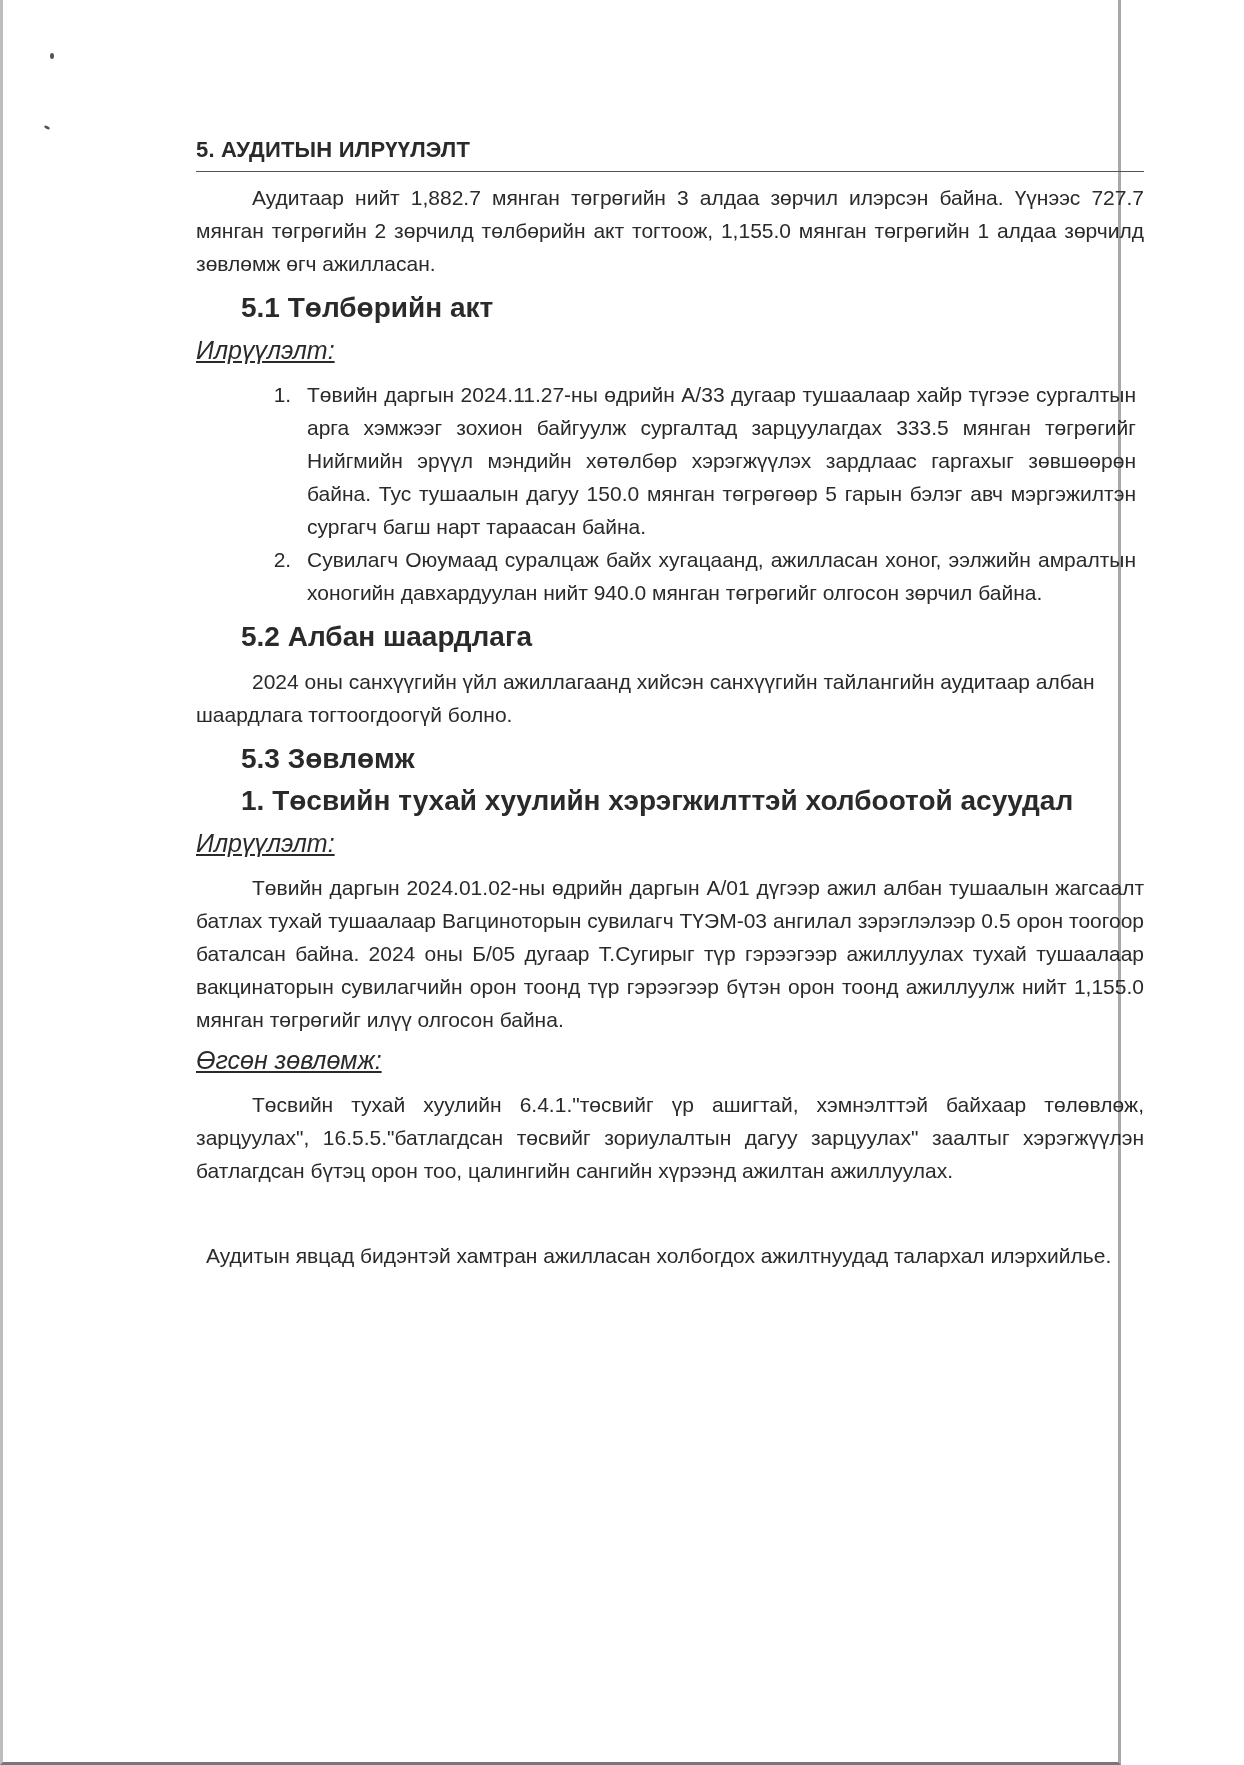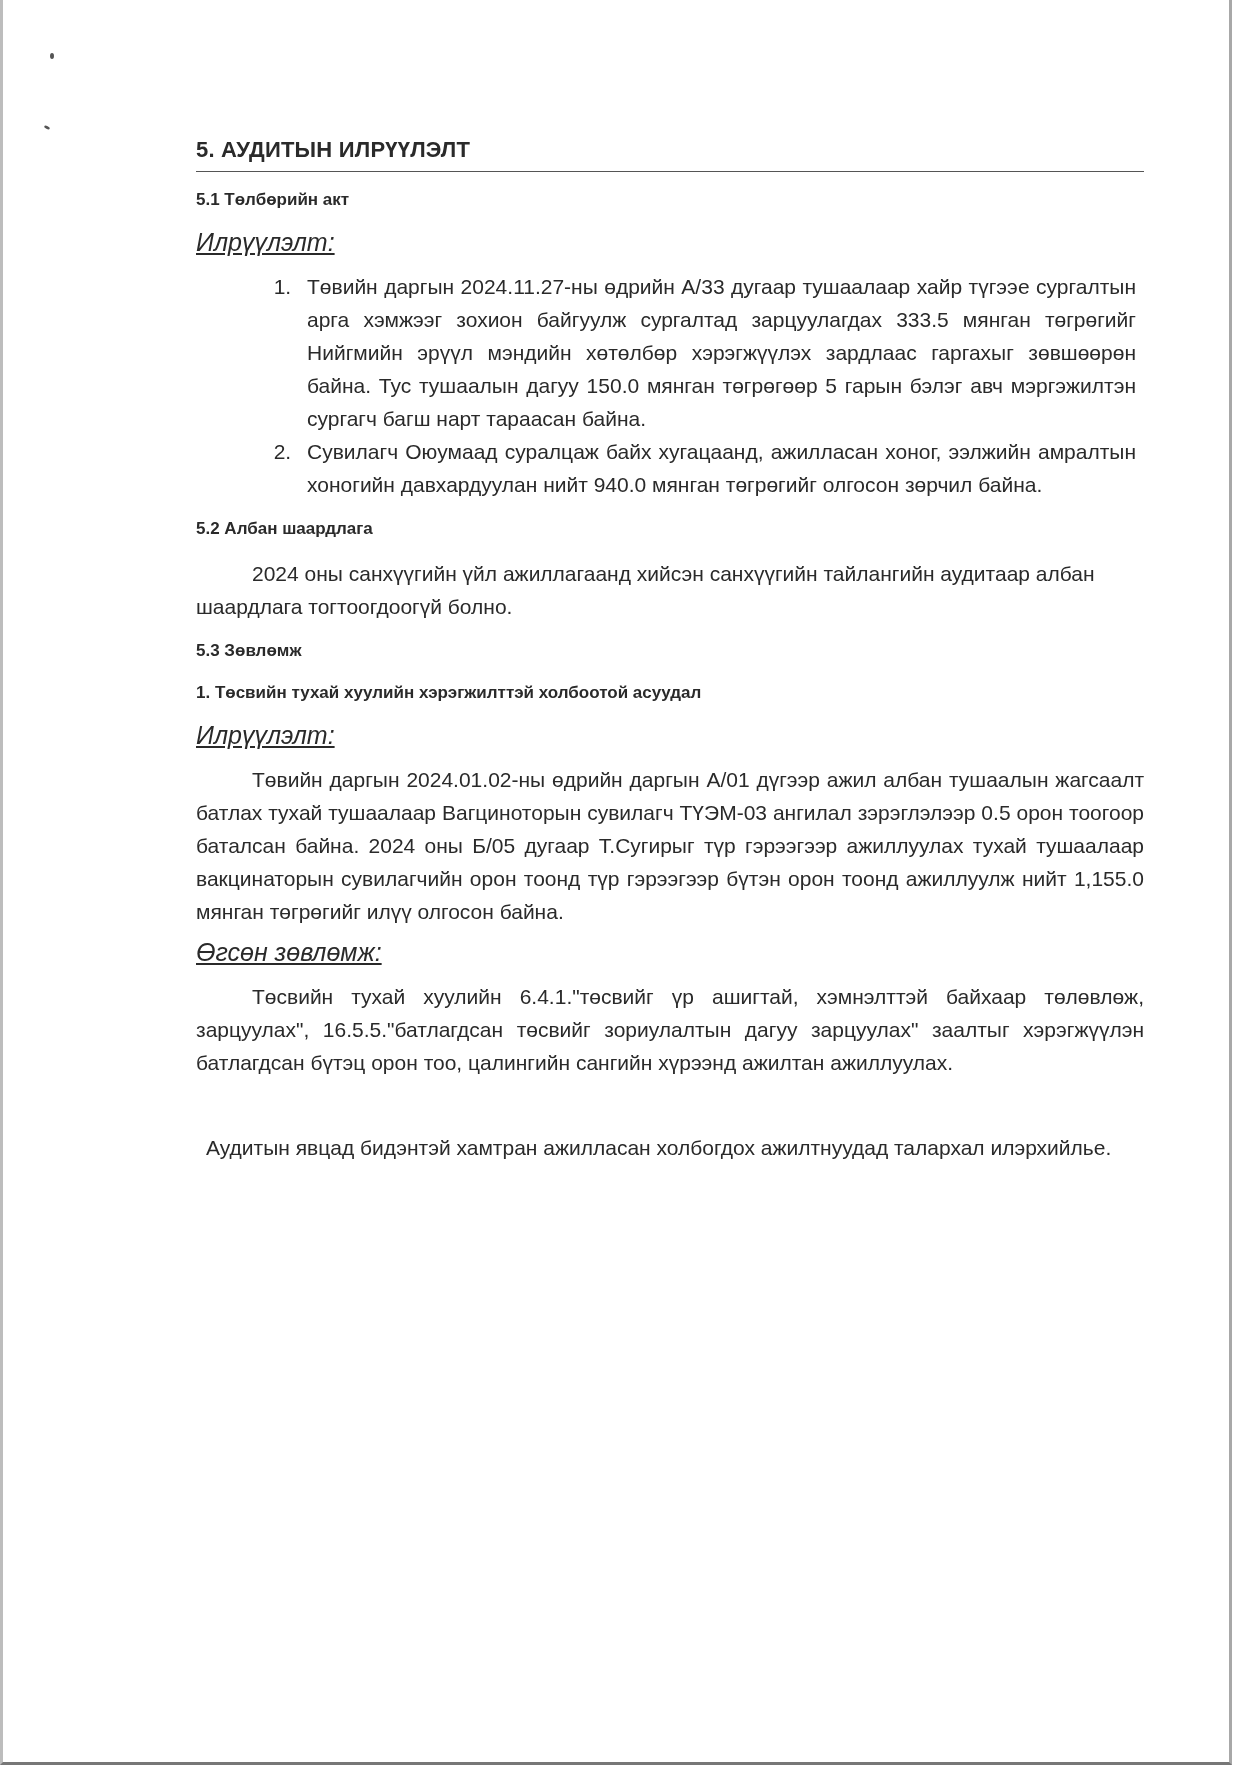--- a/index.html
+++ b/index.html
@@ -1,56 +1,57 @@
 <!DOCTYPE html>
 <html><head>
 <meta charset="utf-8">
 <style>
   html, body { margin: 0; padding: 0; background: #ffffff; }
   body {
     width: 1244px; height: 1765px; position: relative; overflow: hidden;
     font-family: "Liberation Sans", sans-serif; color: #2a2a2a;
   }
   .page-frame {
-    position: absolute; left: 0; top: 0; width: 1232px; height: 1765px;
+    position: absolute; left: 0; top: 0; width: 1121px; height: 1765px;
     box-sizing: border-box;
     border-left: 3px solid #bdbdbd;
     border-right: 3px solid #a8a8a8;
     border-bottom: 3px solid #777;
     text-decoration: underline;
   }
   .scan-dot { position: absolute; background: #555; border-radius: 50%; }
   .dot1 { left: 47px; top: 53px; width: 4px; height: 6px; }
   .dot2 { left: 41px; top: 126px; width: 6px; height: 3px; transform: rotate(25deg); }
 
   .content { position: absolute; left: 193px; top: 137px; width: 948px; }
   .h1 {
     font-weight: bold; font-size: 22px; letter-spacing: 0.2px;
     padding-bottom: 8px; border-bottom: 1.5px solid #555;
     margin: 0 0 9px 0; line-height: 26px;
   }
   p { margin: 0; font-size: 21px; line-height: 33px; }
   .indent { text-indent: 56px; }
   .justify { text-align: justify; }
-  .h2 { font-weight: bold; font-size: 17px; line-height: 28px; margin-top: 14px; margin-bottom: 14px; }
+  .h2 { font-weight: bold; font-size: 28px; line-height: 28px; margin-top: 14px; margin-bottom: 14px; margin-left: 45px; }
   .label-u { font-style: italic; text-decoration: underline; font-size: 25px; line-height: 28px; margin-bottom: 14px; }
   ol.findings { margin: 8px; padding-left: 93px; font-size: 21px; line-height: 33px; text-align: justify; }
   ol.findings li { padding-left: 10px; }
   .center { }
   .gap-lg { height: 52px; }
 </style>
 </head>
 <body>
 
 <div class="page-frame">
   <div class="scan-dot dot1"></div>
   <div class="scan-dot dot2"></div>
 
   <div class="content">
     <div class="h1">5. АУДИТЫН ИЛРҮҮЛЭЛТ</div>
+    <p class="indent justify">Аудитаар нийт 1,882.7 мянган төгрөгийн 3 алдаа зөрчил илэрсэн байна. Үүнээс 727.7 мянган төгрөгийн 2 зөрчилд төлбөрийн акт тогтоож,  1,155.0 мянган төгрөгийн 1 алдаа зөрчилд зөвлөмж өгч ажилласан.</p>
 
     <div class="h2">5.1 Төлбөрийн акт</div>
     <div class="label-u">Илрүүлэлт:</div>
     <ol class="findings">
       <li>Төвийн даргын 2024.11.27-ны өдрийн А/33 дугаар тушаалаар хайр түгээе сургалтын арга хэмжээг зохион байгуулж сургалтад зарцуулагдах 333.5 мянган төгрөгийг Нийгмийн эрүүл мэндийн хөтөлбөр хэрэгжүүлэх зардлаас гаргахыг зөвшөөрөн байна. Тус тушаалын дагуу 150.0  мянган төгрөгөөр 5 гарын бэлэг авч мэргэжилтэн сургагч багш нарт тараасан байна.</li>
       <li>Сувилагч Оюумаад суралцаж байх хугацаанд, ажилласан хоног, ээлжийн амралтын хоногийн давхардуулан нийт 940.0 мянган төгрөгийг олгосон зөрчил байна.</li>
     </ol>
 
     <div class="h2">5.2 Албан шаардлага</div>
     <p class="indent">2024 оны санхүүгийн үйл ажиллагаанд хийсэн санхүүгийн тайлангийн аудитаар албан шаардлага тогтоогдоогүй болно.</p>

